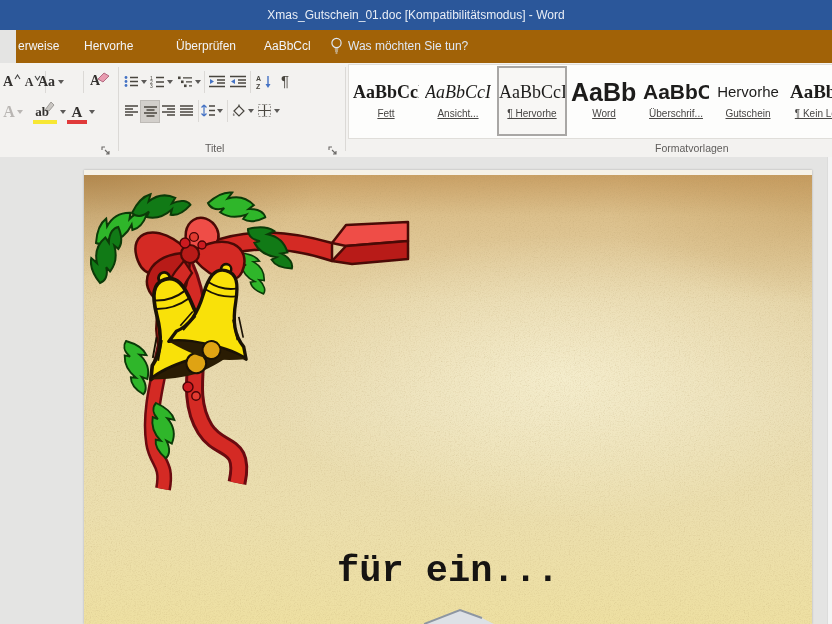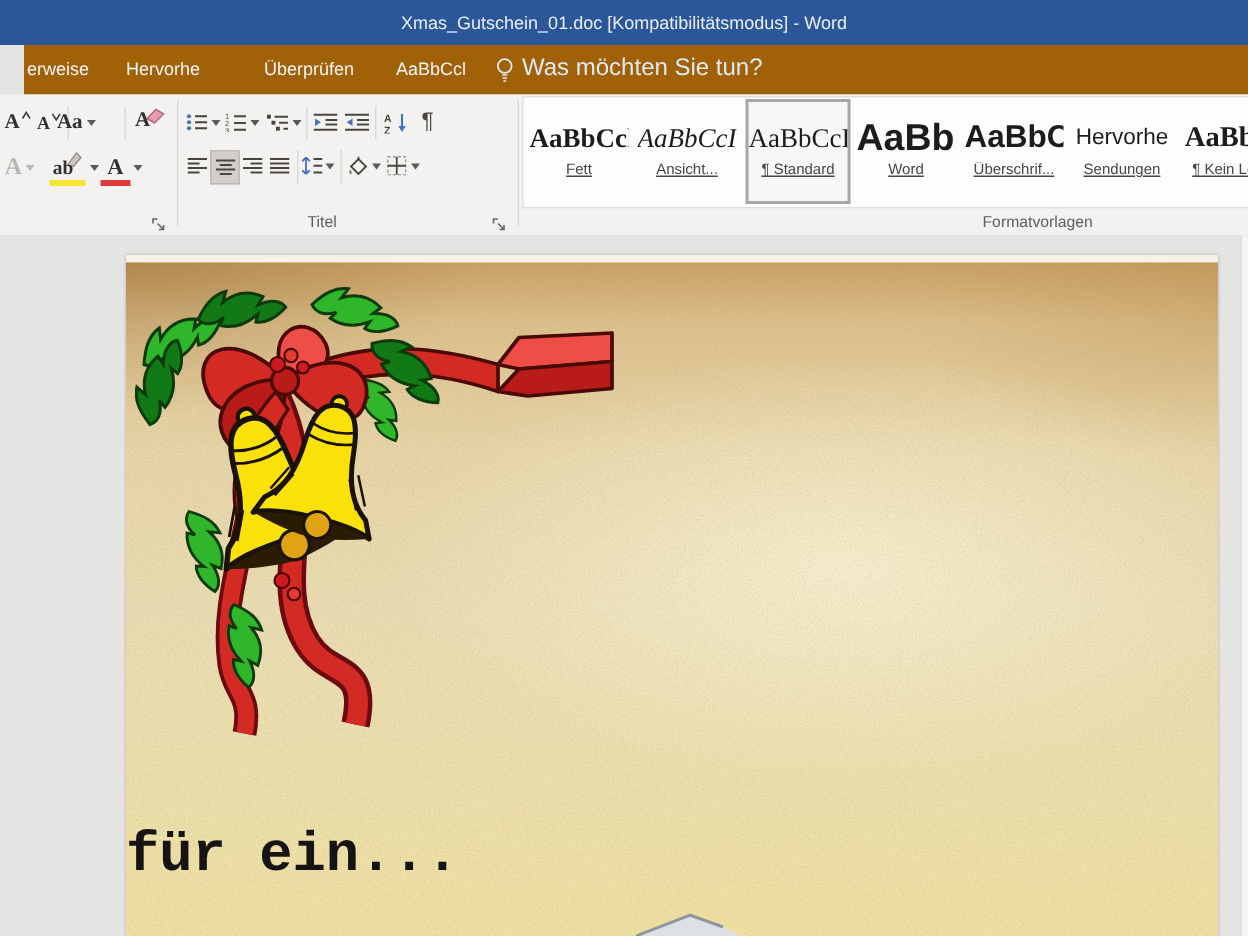--- a/index.html
+++ b/index.html
@@ -7,21 +7,21 @@
        -webkit-font-smoothing:antialiased;background:#e4e4e3;}
   #app{position:relative;width:832px;height:624px;}
 
   
   #titlebar{position:absolute;left:0;top:0;width:832px;height:30px;background:#2b579a;}
   #title-text{position:absolute;left:0;right:0;top:8px;text-align:center;color:#e9eef6;font-size:12px;}
 
   
   #tabbar{position:absolute;left:16px;top:30px;width:832px;height:33px;background:#a16207;}
   .rtab{position:absolute;top:9px;color:#f2f5fa;font-size:12px;cursor:default;}
-  #tellme{position:absolute;top:7px;left:314px;color:#dfe8f5;font-size:16px;display:flex;align-items:center;gap:5px;}
+  #tellme{position:absolute;top:7px;left:314px;color:#dfe8f5;font-size:12px;display:flex;align-items:center;gap:5px;}
 
   
   #ribbon{position:absolute;left:0;top:63px;width:832px;height:94px;background:#f3f2f0;border-bottom:1px solid #d5d2cf;}
   .vsep{position:absolute;top:4px;height:84px;width:1px;background:#dbd9d6;}
   .grp-label{position:absolute;top:79px;font-size:10.5px;color:#5f5d5b;}
   .launcher{position:absolute;top:79px;width:12px;height:12px;}
   .rbtn{position:absolute;display:flex;align-items:center;justify-content:center;color:#33312f;}
   .rbtn.sel{background:#d2cfcb;border:1px solid #bdbab6;}
   .glyphbtn{font-size:14px;font-weight:bold;font-family:"Liberation Serif",serif;}
   .caret{width:0;height:0;border-left:3px solid transparent;border-right:3px solid transparent;border-top:4px solid #5c5a58;display:inline-block;}
@@ -43,21 +43,21 @@
   #parchment{position:absolute;left:0;top:5px;width:728px;height:449px;overflow:hidden;
      background:
        radial-gradient(ellipse 60% 45% at 66% 45%, rgba(255,252,228,.55), rgba(255,252,228,0) 70%),
        radial-gradient(ellipse 50% 35% at 0% 0%, rgba(125,78,22,.30), rgba(125,78,22,0) 65%),
        radial-gradient(ellipse 40% 30% at 100% 8%, rgba(170,120,50,.22), rgba(170,120,50,0) 70%),
        linear-gradient(180deg,#c9a065 0%,#dcc08c 9%,#e6d5a8 28%,#e9dcb2 52%,#ecdfae 75%,#eee0a2 100%);}
   #paper-noise{position:absolute;left:0;top:0;width:100%;height:100%;opacity:.5;}
   #doc-heading{position:absolute;left:0;width:728px;top:283px;text-align:center;
      font-family:"Liberation Mono","DejaVu Sans Mono",monospace;font-size:84px;line-height:1;
      letter-spacing:1px;color:#ce3a1e;text-shadow:5px 5px 2px rgba(125,135,160,.55);}
-  #doc-subheading{position:absolute;left:0;width:728px;top:375px;text-align:left;
+  #doc-subheading{position:absolute;left:0;width:728px;top:375px;text-align:center;
      font-family:"Liberation Mono","DejaVu Sans Mono",monospace;font-size:37px;font-weight:bold;color:#161412;}
   #bells-art{position:absolute;left:6px;top:16px;}
   #bottom-wedge{position:absolute;left:340px;bottom:0;}
 </style>
 </head>
 <body>
 
 <div id="app">
 
   <div id="titlebar">
@@ -252,33 +252,33 @@
       <div class="stylecard" style="left:4px">
         <span class="sample f-serif" style="font-size:18px;font-weight:bold">AaBbCcl</span>
         <span class="sname">Fett</span>
       </div>
       <div class="stylecard" style="left:76px">
         <span class="sample f-serif" style="font-size:18px;font-style:italic">AaBbCcI</span>
         <span class="sname">Ansicht...</span>
       </div>
       <div class="stylecard sel" style="left:148px">
         <span class="sample f-serif" style="font-size:18px">AaBbCcI</span>
-        <span class="sname">¶ Standard</span>
+        <span class="sname">¶ Hervorhe</span>
       </div>
       <div class="stylecard" style="left:222px">
         <span class="sample f-sans" style="font-size:25px;font-weight:bold">AaBbC</span>
         <span class="sname">Word</span>
       </div>
       <div class="stylecard" style="left:294px">
         <span class="sample f-sans" style="font-size:21px;font-weight:bold">AaBbC</span>
         <span class="sname">Überschrif...</span>
       </div>
       <div class="stylecard" style="left:366px">
         <span class="sample f-sans" style="font-size:15px">Hervorhe</span>
-        <span class="sname">Sendungen</span>
+        <span class="sname">Gutschein</span>
       </div>
       <div class="stylecard" style="left:438px">
         <span class="sample f-serif" style="font-size:19px;font-weight:bold">AaBbC</span>
         <span class="sname">¶ Kein Le...</span>
       </div>
     </div>
     <span class="grp-label" style="left:655px">Formatvorlagen</span>
   </div>
 
   <div id="workspace">

